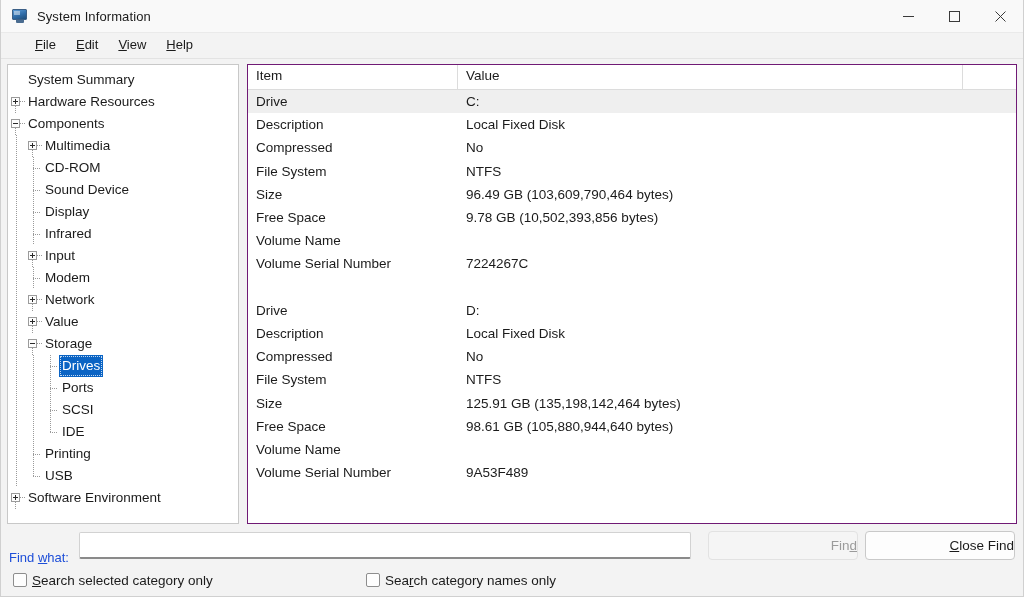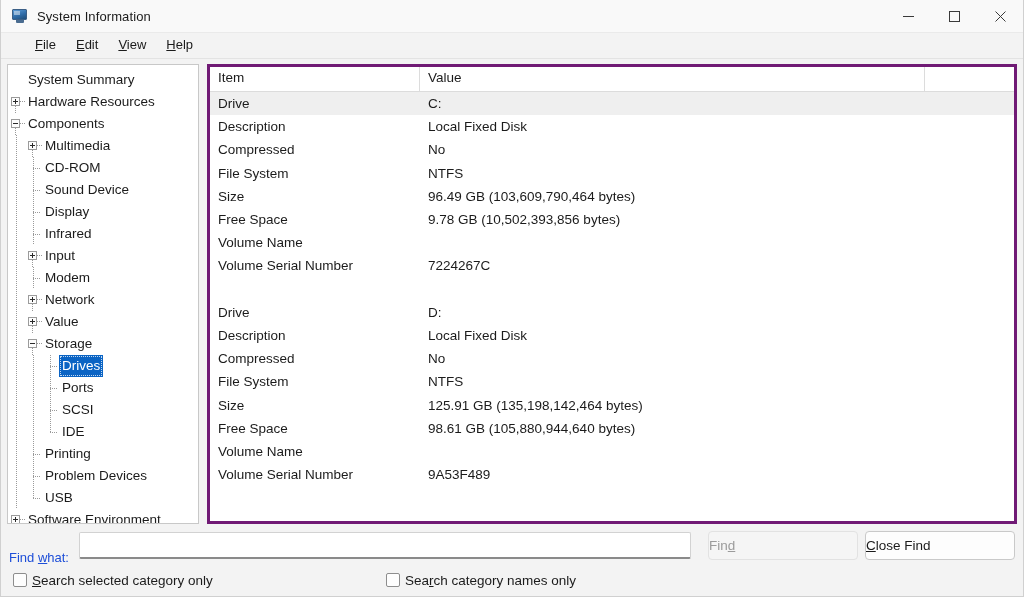--- a/index.html
+++ b/index.html
@@ -114,21 +114,21 @@
     display: flex;
     padding: 5px 6px 0 6px;
     gap: 8px;
     box-sizing: border-box;
     background: #f3f3f3;
     min-height: 0;
   }
 
   
   .tree-pane {
-    width: 192px;
+    width: 232px;
     background: #ffffff;
     border: 1px solid #c8c8c8;
     box-sizing: border-box;
     overflow: hidden;
     position: relative;
     padding-top: 4px;
     flex: 0 0 auto;
   }
   .tree {
     font-size: 13.5px;
@@ -240,21 +240,21 @@
     position: absolute;
     left: 12px; top: 10px;
     width: 5px; height: 1px;
     background: repeating-linear-gradient(to right, #9a9a9a 0 1px, transparent 1px 2px);
   }
 
   
   .list-pane {
     flex: 1 1 auto;
     background: #ffffff;
-    border: 3px solid #701a75;
+    border: 1px solid #701a75;
     box-sizing: border-box;
     display: flex;
     flex-direction: column;
     overflow: hidden;
     min-width: 0;
   }
   .lheader {
     display: flex;
     height: 24px;
     flex: 0 0 auto;
@@ -333,21 +333,21 @@
     outline: none;
     min-width: 0;
   }
   .btn {
     width: 150px;
     height: 29px;
     border-radius: 4px;
     box-sizing: border-box;
     display: flex;
     align-items: center;
-    justify-content: flex-start;
+    justify-content: flex-end;
     font-size: 13.5px;
     margin-left: 7px;
     flex: 0 0 auto;
   }
   .btn u { text-decoration: underline; text-underline-offset: 1px; }
   .btn.enabled {
     background: #fdfdfd;
     border: 1px solid #c9c9c9;
     color: #1b1b1b;
   }
@@ -377,21 +377,21 @@
   .chk .sqbox {
     width: 14px; height: 14px;
     border: 1px solid #8d8d8d;
     background: #fdfdfd;
     border-radius: 2px;
     box-sizing: border-box;
     margin-right: 5px;
     flex: 0 0 auto;
   }
   .chk .txt u { text-decoration: underline; text-underline-offset: 1px; }
-  .chk.second { position: absolute; left: 385px; }
+  .chk.second { position: absolute; left: 365px; }
 </style>
 </head>
 <body>
 
 <div class="window">
 
   <div class="titlebar">
     <div class="title-icon">
       <div class="screen"></div>
       <div class="base"></div>
@@ -538,25 +538,20 @@
             <div class="rail ell"></div>
             <span class="lbl">IDE</span>
           </div>
           <div class="tnode">
             <div class="rail line"></div>
             <div class="rail tee"></div>
             <span class="lbl">Printing</span>
           </div>
           <div class="tnode">
             <div class="rail line"></div>
-            <div class="rail tee"></div>
-            <span class="lbl">Problem Devices</span>
-          </div>
-          <div class="tnode">
-            <div class="rail line"></div>
             <div class="rail ell"></div>
             <span class="lbl">USB</span>
           </div>
           <div class="tnode">
             <div class="box withline stub">
               <div class="sq"></div>
               <div class="h"></div>
               <div class="v"></div>
             </div>
             <span class="lbl">Software Environment</span>

